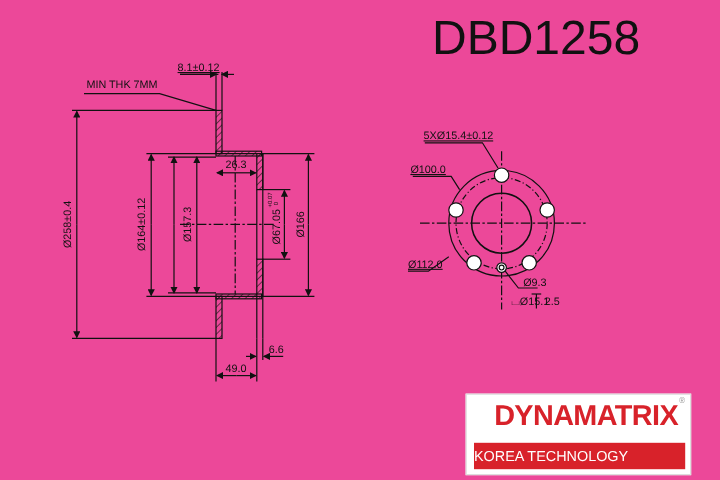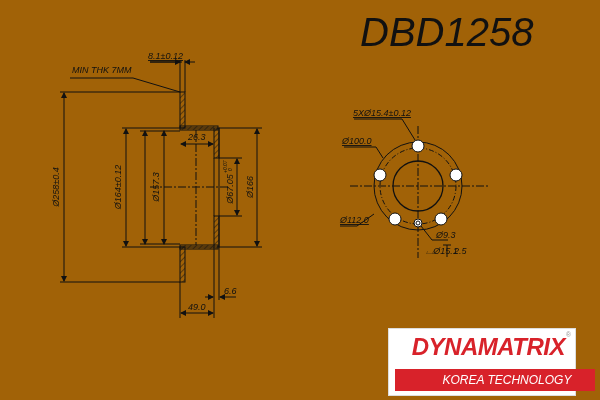--- a/index.html
+++ b/index.html
@@ -1,23 +1,23 @@
 <!DOCTYPE html>
 <html><head>
 <meta charset="utf-8">
 <style>
   html,body{margin:0;padding:0;background:#ffffff;}
-  #canvas{position:relative;width:600px;height:400px;background:#a16207;overflow:hidden;font-family:"Liberation Sans",sans-serif;font-style:italic;}
+  #canvas{position:relative;width:600px;height:400px;background:#ec4899;overflow:hidden;font-family:"Liberation Sans",sans-serif;}
   svg{position:absolute;left:0;top:0;}
   .dim{font-family:"Liberation Sans",sans-serif;font-size:9px;fill:#111;}
   .title{position:absolute;left:360px;top:10px;font-family:"Liberation Sans",sans-serif;font-size:40px;color:#111;letter-spacing:0px;}
   .logo{position:absolute;left:388px;top:328px;width:186px;height:66px;border:1px solid #ddd;background:#fff;}
   .logo .brand{position:absolute;left:6px;top:4px;width:170px;text-align:right;font-family:"Liberation Sans",sans-serif;font-weight:bold;font-size:24px;color:#d8222a;letter-spacing:-0.5px;}
   .logo .reg{position:absolute;right:4px;top:2px;font-size:7px;color:#999;}
-  .logo .tag{position:absolute;left:6px;top:40px;width:176px;height:22px;background:#d8222a;color:#fff;font-size:12px;text-align:center;line-height:22px;font-family:"Liberation Sans",sans-serif;padding-left:24px;}
+  .logo .tag{position:absolute;left:6px;top:40px;width:176px;height:22px;background:#d8222a;color:#fff;font-size:12px;line-height:22px;font-family:"Liberation Sans",sans-serif;}
 </style>
 </head>
 <body>
 
 <div id="canvas">
   <div class="title">DBD1258</div>
 
   <svg width="600" height="400" viewBox="0 0 600 400">
     <defs>
       <pattern id="hatch" patternUnits="userSpaceOnUse" width="4" height="4" patternTransform="rotate(45)">

